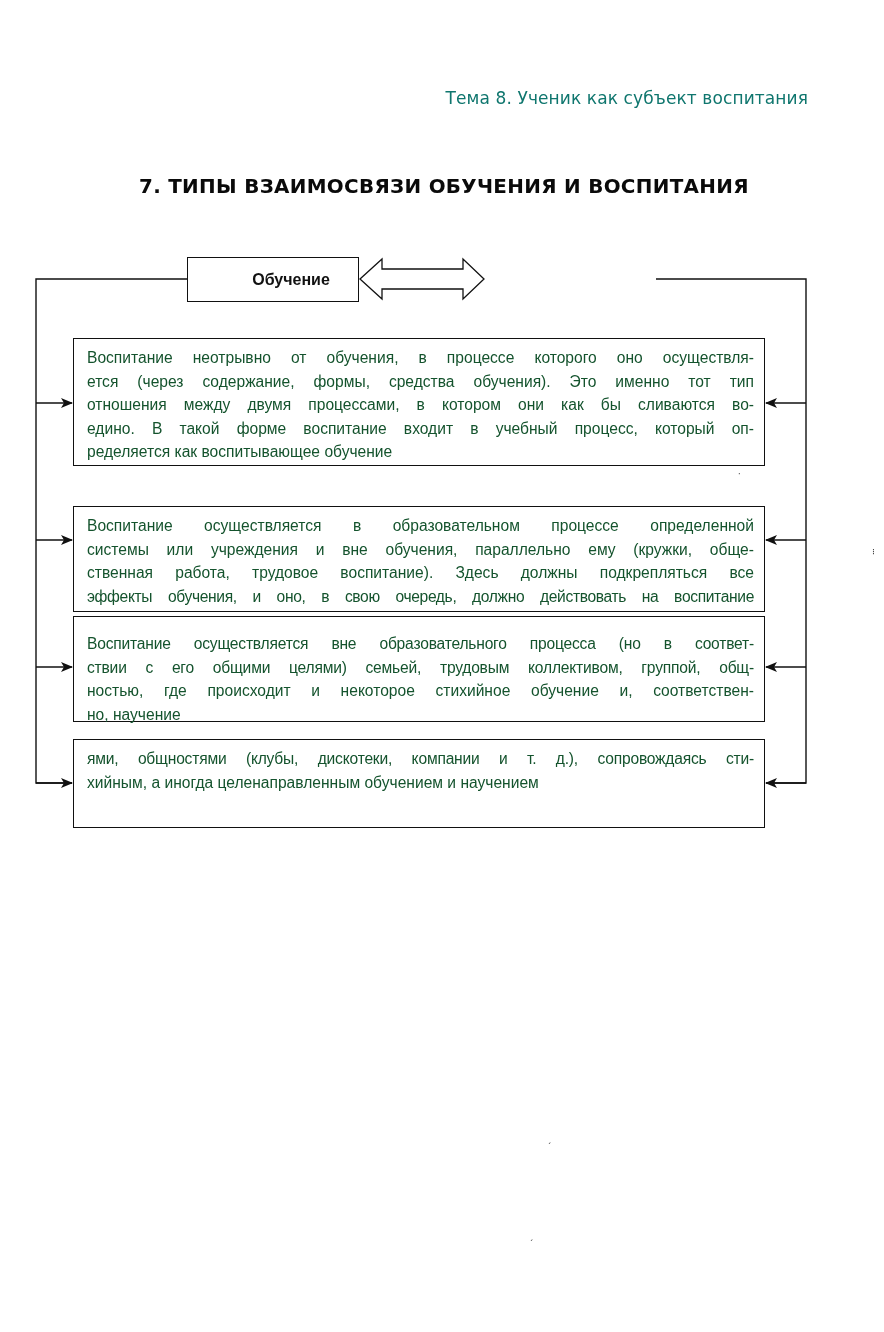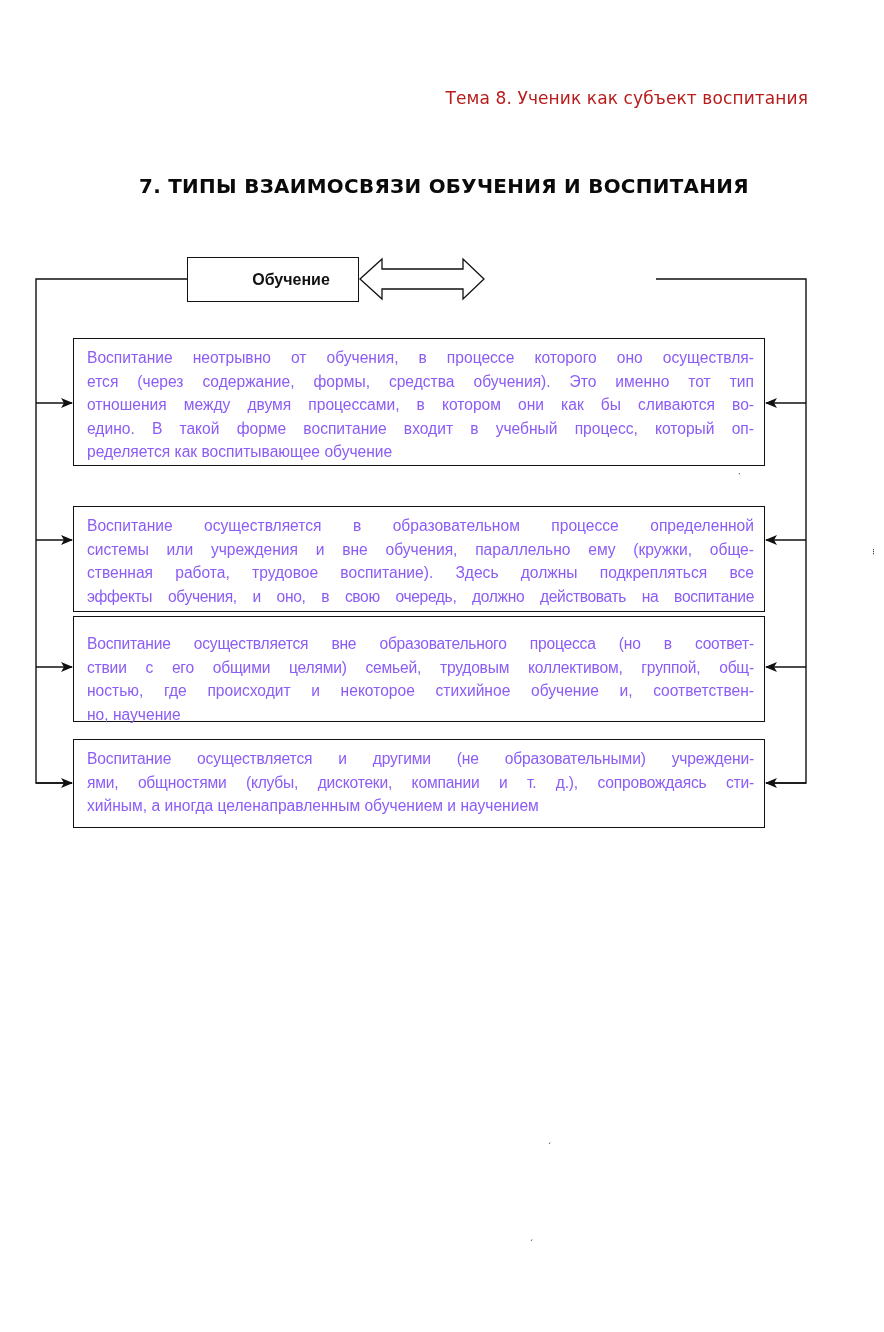--- a/index.html
+++ b/index.html
@@ -1,21 +1,21 @@
 <!DOCTYPE html>
 <html><head>
 <meta charset="utf-8">
 <style>
   html, body { margin: 0; padding: 0; background: #ffffff; }
   body { width: 884px; height: 1332px; position: relative; overflow: hidden; color: #111; }
   .page { position: absolute; left: 0; top: 0; width: 884px; height: 1332px; }
 
   .running-head {
     position: absolute; top: 88px; right: 76px;
-    font-family: "DejaVu Sans", sans-serif; font-size: 17px; letter-spacing: 0.1px; color: #b91c1c;
+    font-family: "DejaVu Sans", sans-serif; font-size: 17px; letter-spacing: 0.1px; color: #0f766e;
   }
   .section-title {
     position: absolute; top: 175px; left: 139px; width: 600px;
     font-family: "DejaVu Sans", sans-serif; font-weight: 900; font-size: 19.5px;
     letter-spacing: 0.3px; color: #0a0a0a; white-space: nowrap;
     transform: scaleX(1.02); transform-origin: left center;
   }
 
   .box {
     position: absolute; box-sizing: border-box; border: 1.6px solid #111; background: #fff; padding-left: 36px;
@@ -23,21 +23,21 @@
   .head-box {
     display: flex; align-items: center; justify-content: center;
     font-family: "Liberation Sans", sans-serif; font-weight: bold; font-size: 16px; color: #111;
   }
   #box-learning { left: 187px; top: 257px; width: 172px; height: 45px; }
   #box-upbringing { left: 485px; top: 257px; width: 171px; height: 45px; }
 
   .type-box {
     left: 73px; width: 692px; padding: 7px 10px 6px 13px;
     font-family: "Liberation Sans", sans-serif; font-size: 15.6px; line-height: 23.5px;
-    color: #8b5cf6; text-align: justify; text-align-last: left;
+    color: #14532d; text-align: justify; text-align-last: left;
   }
   .type-box .ln { display: block; white-space: nowrap; text-align: justify; text-align-last: justify; }
   .type-box .ln.last { text-align-last: left; }
 
   #type-1 { top: 338px; height: 128px; }
   #type-2 { top: 506px; height: 106px; }
   #type-3 { top: 616px; height: 106px; }
   #type-4 { top: 739px; height: 89px; }
 
   svg.connectors { position: absolute; left: 0; top: 0; }
@@ -95,21 +95,20 @@
   </div>
 
   <div class="box type-box" id="type-3">
     <span class="ln" style="letter-spacing:-0.2px;margin-top:8px;">Воспитание осуществляется вне образовательного процесса (но в соответ-</span>
     <span class="ln" style="letter-spacing:-0.2px;">ствии с его общими целями) семьей, трудовым коллективом, группой, общ-</span>
     <span class="ln">ностью, где происходит и некоторое стихийное обучение и, соответствен-</span>
     <span class="ln last">но, научение</span>
   </div>
 
   <div class="box type-box" id="type-4">
-    <span class="ln" style="letter-spacing:-0.15px;">Воспитание осуществляется и другими (не образовательными) учреждени-</span>
     <span class="ln" style="letter-spacing:-0.2px;">ями, общностями (клубы, дискотеки, компании и т. д.), сопровождаясь сти-</span>
     <span class="ln last">хийным, а иногда целенаправленным обучением и научением</span>
   </div>
 
   <span class="speck" style="left:738px; top:470px; font-size:8px;">·</span>
   <span class="speck" style="left:872px; top:548px; font-size:9px; line-height:6px;">⁝</span>
   <span class="speck" style="left:547px; top:1134px; font-size:9px;">ˏ</span>
   <span class="speck" style="left:529px; top:1231px; font-size:9px;">ˏ</span>
 </div>
 

